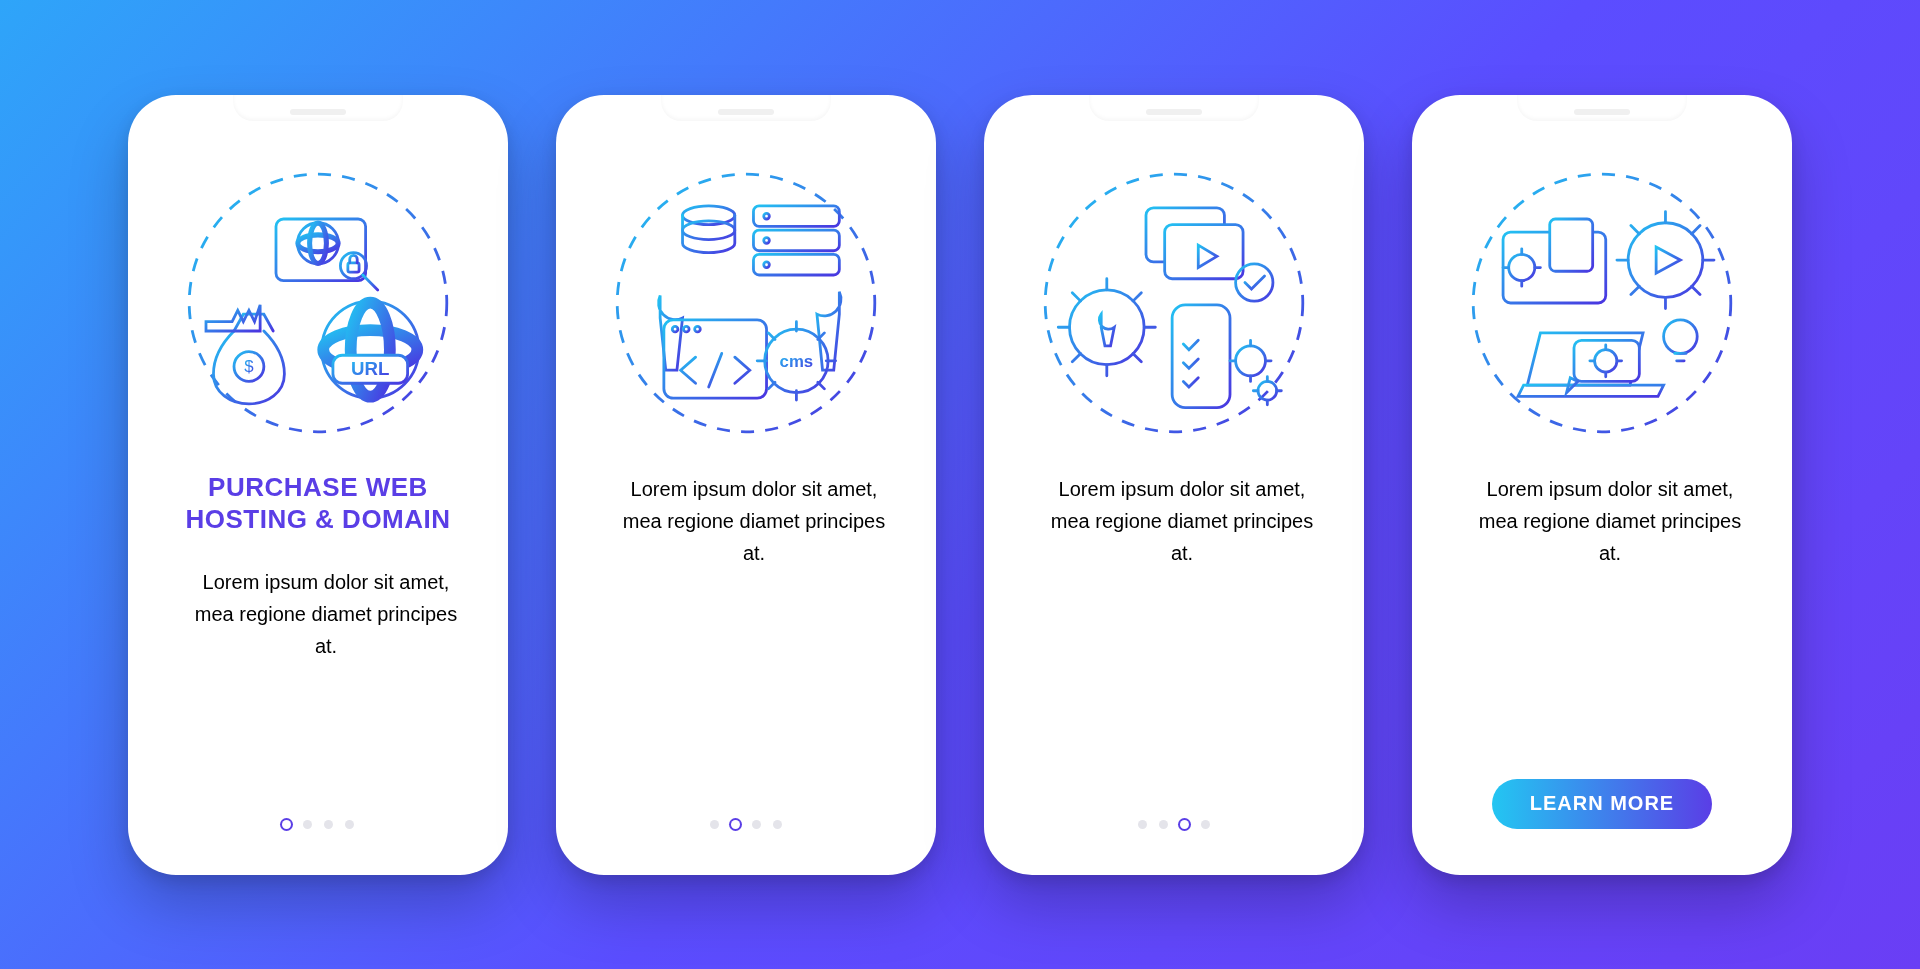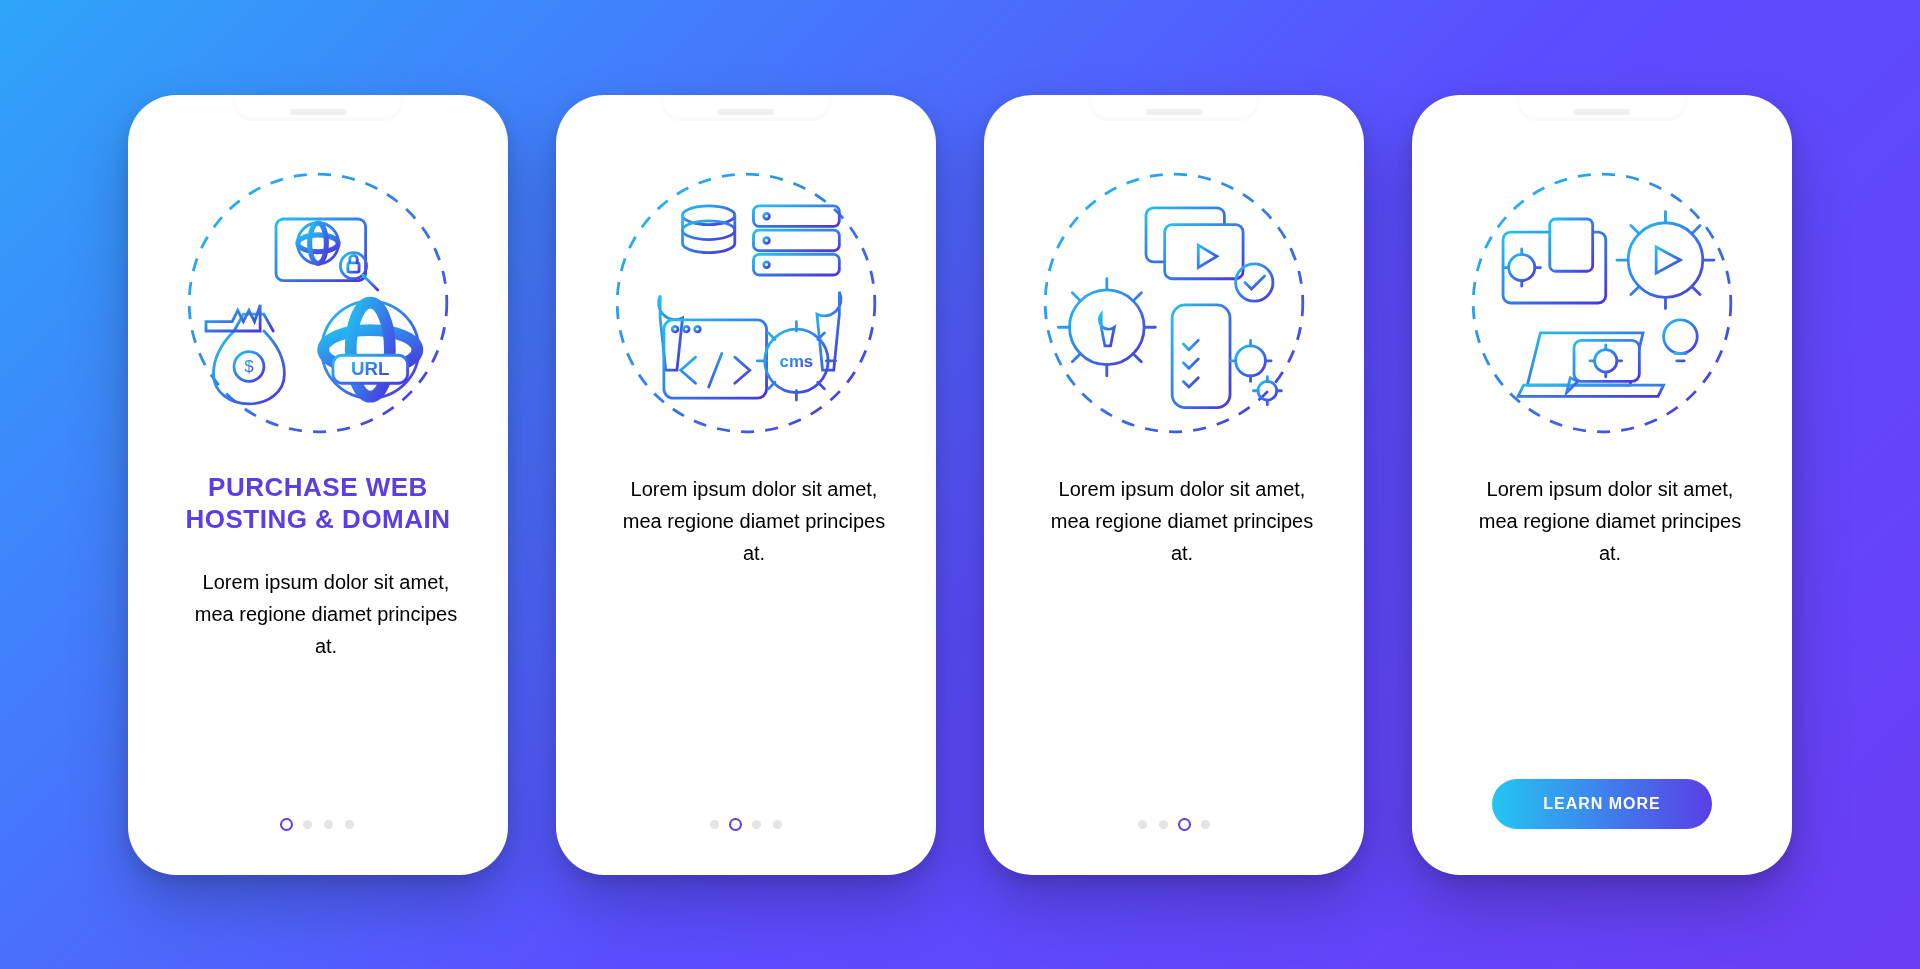--- a/index.html
+++ b/index.html
@@ -100,21 +100,21 @@
   }
   .cta {
     display: inline-flex;
     align-items: center;
     justify-content: center;
     min-width: 220px;
     height: 50px;
     border-radius: 25px;
     background: linear-gradient(90deg, #23c6f2, #5a3ee6);
     color: #fff;
-    font-size: 16px;
+    font-size: 20px;
     font-weight: 600;
     letter-spacing: 1px;
     margin-bottom: 10px;
     border: none;
   }
 </style>
 </head>
 <body>
 
 <svg width="0" height="0" style="position:absolute">

